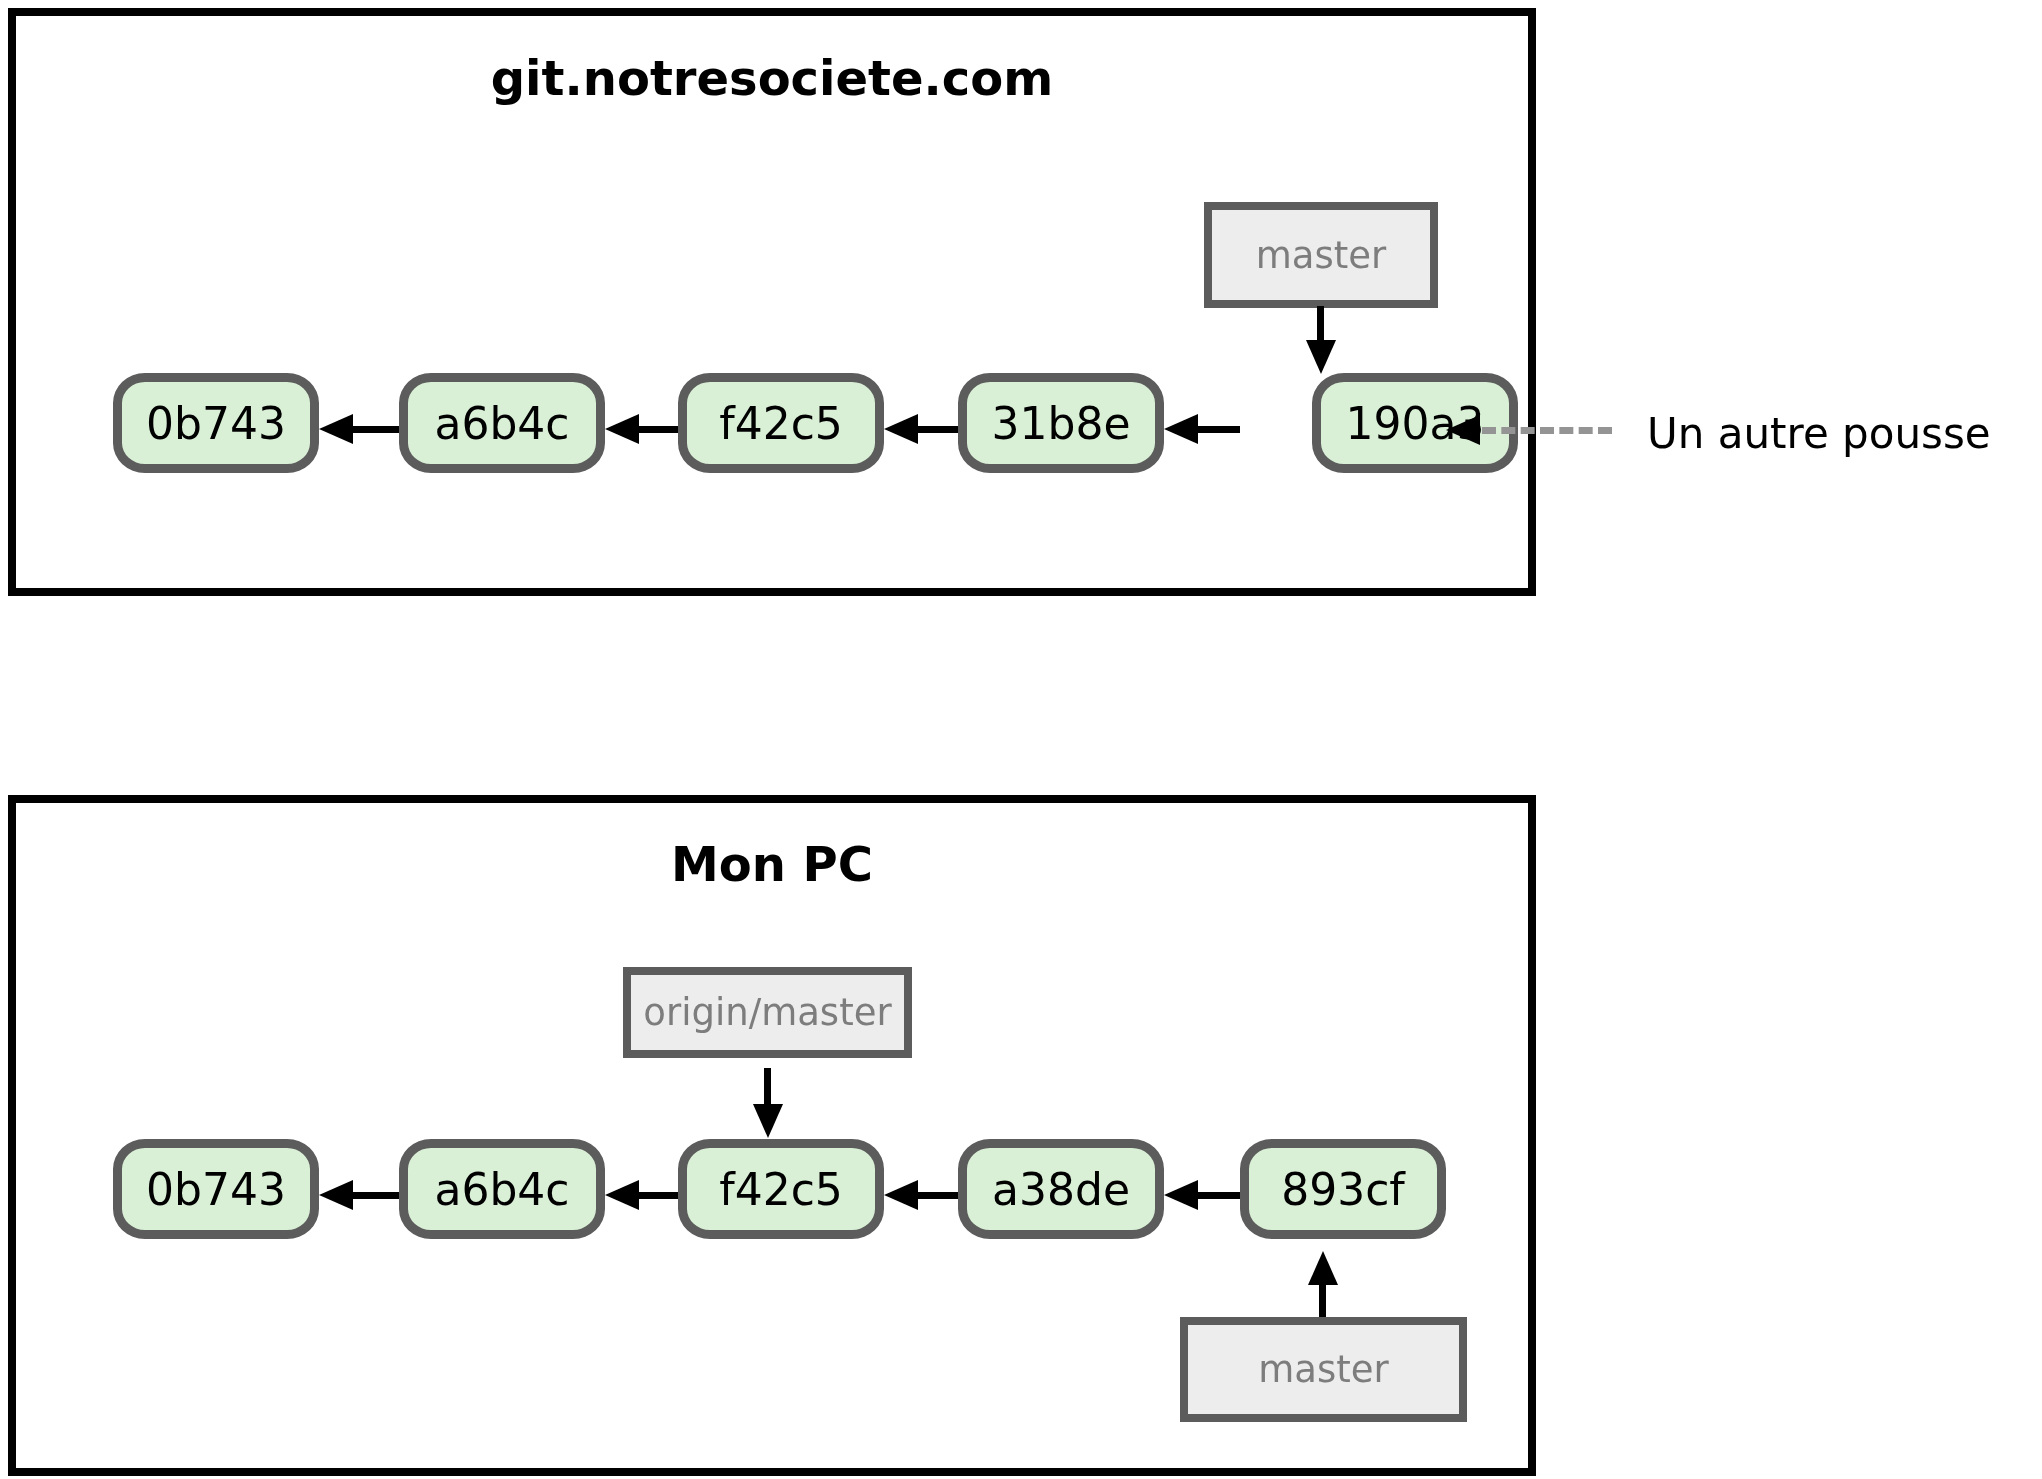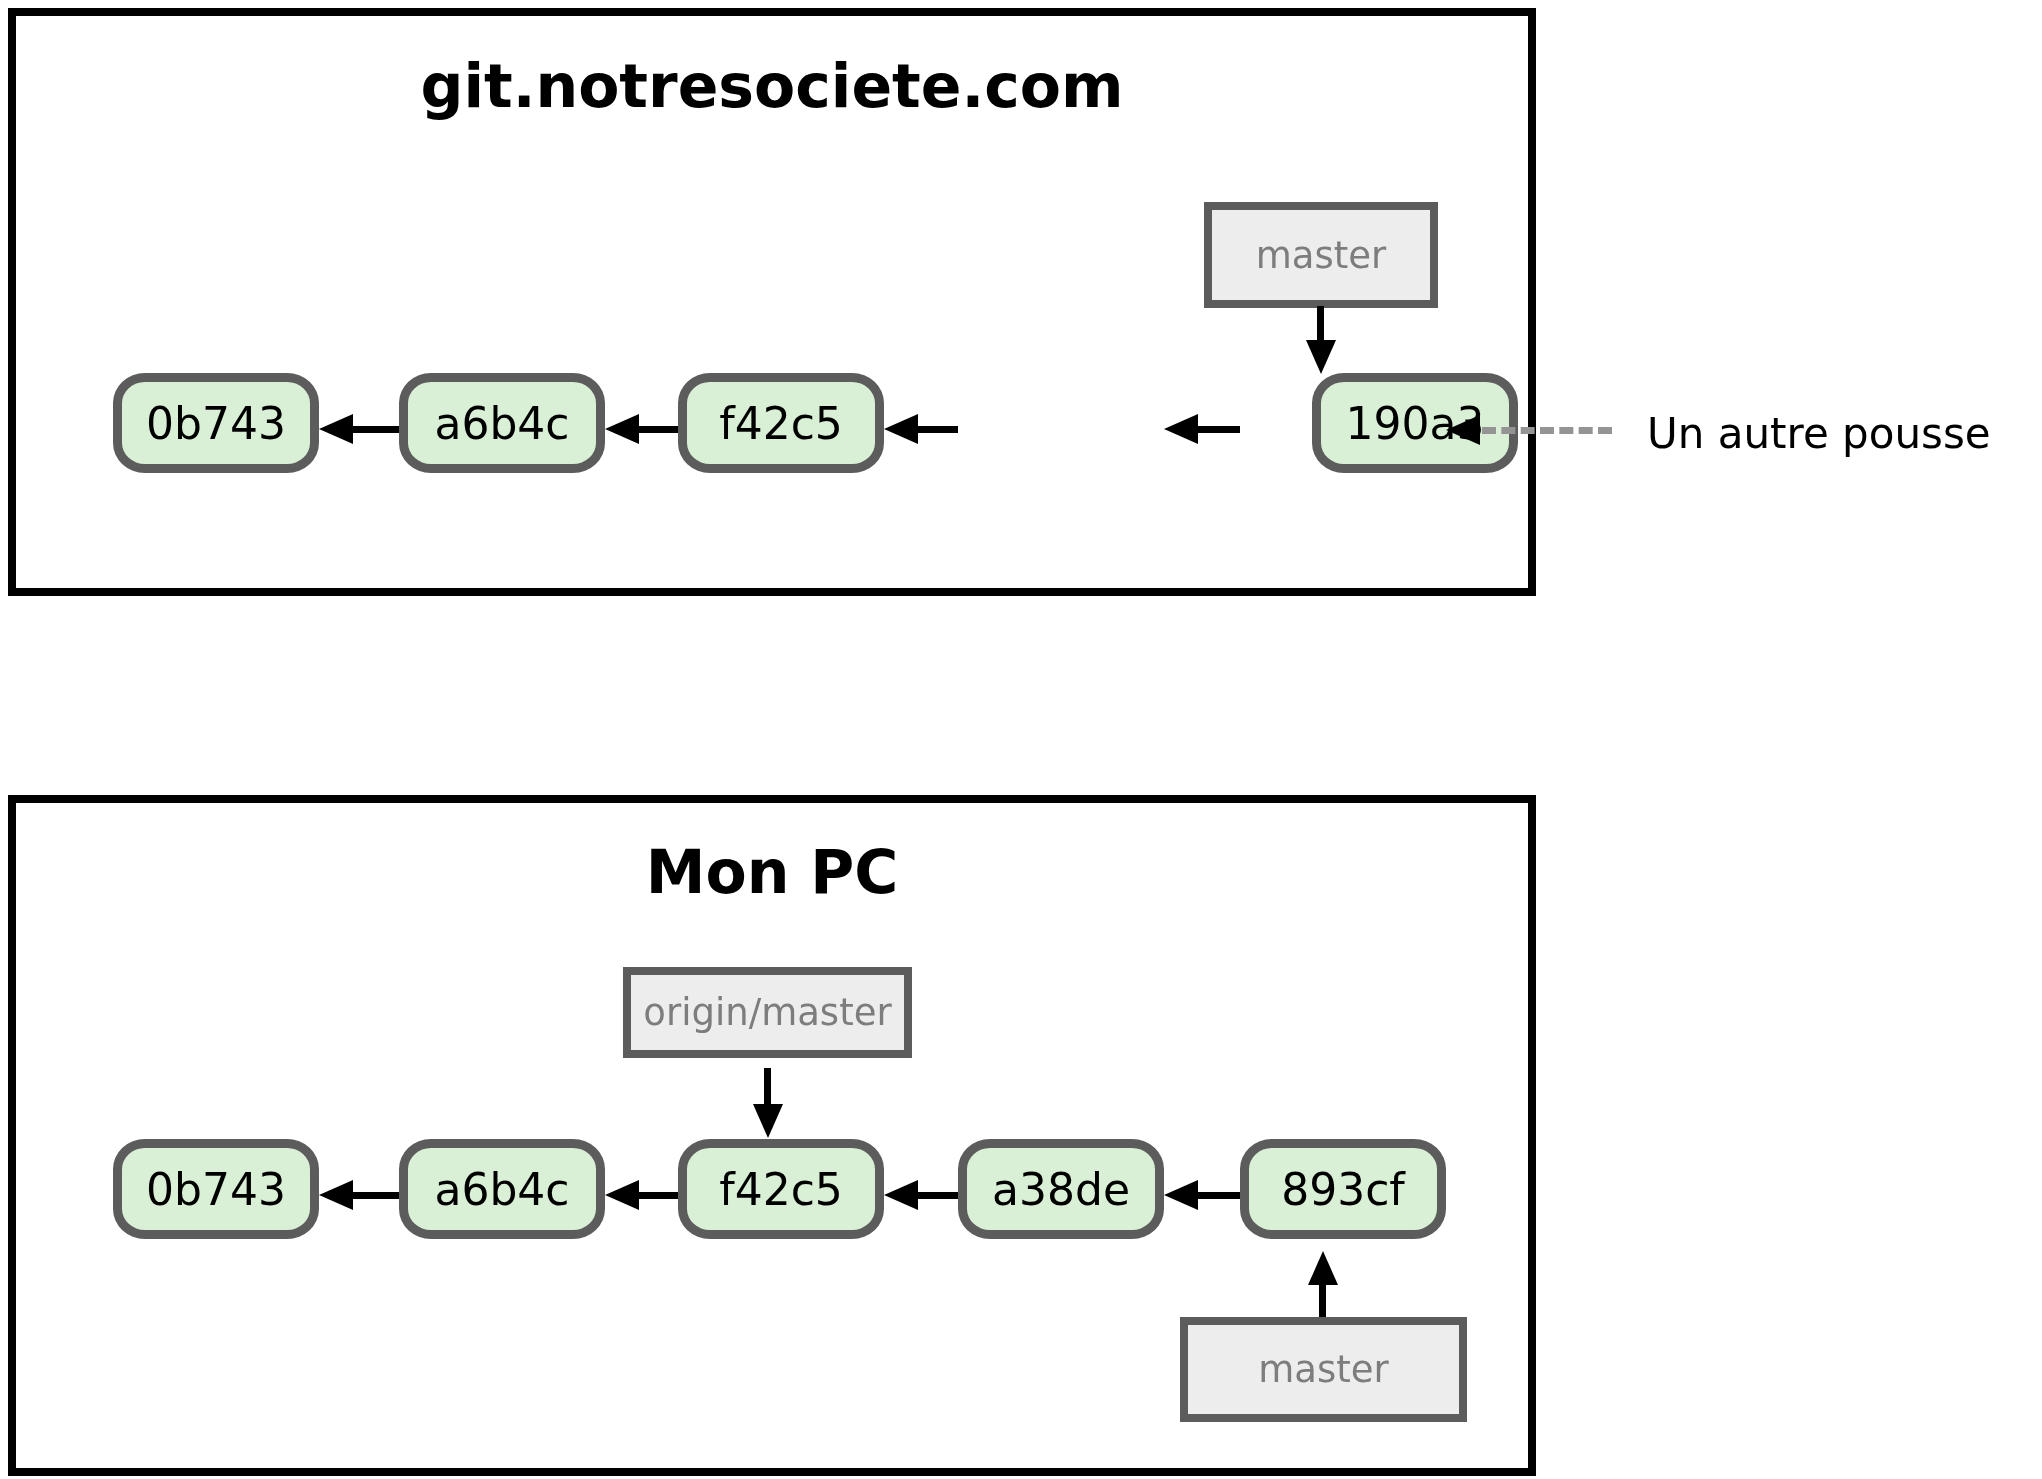--- a/index.html
+++ b/index.html
@@ -16,21 +16,21 @@
     border:8px solid #000000;
     background:#ffffff;
     box-sizing:border-box;
   }
   .repo-box.remote{left:8px;top:8px;width:1528px;height:588px;}
   .repo-box.local{left:8px;top:795px;width:1528px;height:681px;}
   .repo-title{
     position:absolute;
     left:8px;width:1528px;
     text-align:center;
-    font-size:60px;font-weight:bold;color:#000000;
+    font-size:48px;font-weight:bold;color:#000000;
     line-height:1.2;
   }
   .repo-title.remote-t{top:50px;}
   .repo-title.local-t{top:836px;text-align:center;}
   .commit{
     position:absolute;
     width:206px;height:100px;
     box-sizing:border-box;
     border:9px solid #5c5c5c;
     border-radius:32px / 30px;
@@ -94,20 +94,23 @@
 
   <div class="commit" style="left:113px;top:373px;">
     <span>0b743</span>
   </div>
   <div class="commit" style="left:399px;top:373px;">
     <span>a6b4c</span>
   </div>
   <div class="commit" style="left:678px;top:373px;">
     <span>f42c5</span>
   </div>
+  <div class="commit" style="left:958px;top:373px;">
+    <span>31b8e</span>
+  </div>
   <div class="commit" style="left:1312px;top:373px;">
     <span>190a3</span>
   </div>
 
   <div class="head-left" style="left:319px;top:414px;"></div>
   <div class="h-line" style="left:351px;top:426px;width:48px;"></div>
   <div class="head-left" style="left:605px;top:414px;"></div>
   <div class="h-line" style="left:637px;top:426px;width:41px;"></div>
   <div class="head-left" style="left:884px;top:414px;"></div>
   <div class="h-line" style="left:916px;top:426px;width:42px;"></div>

